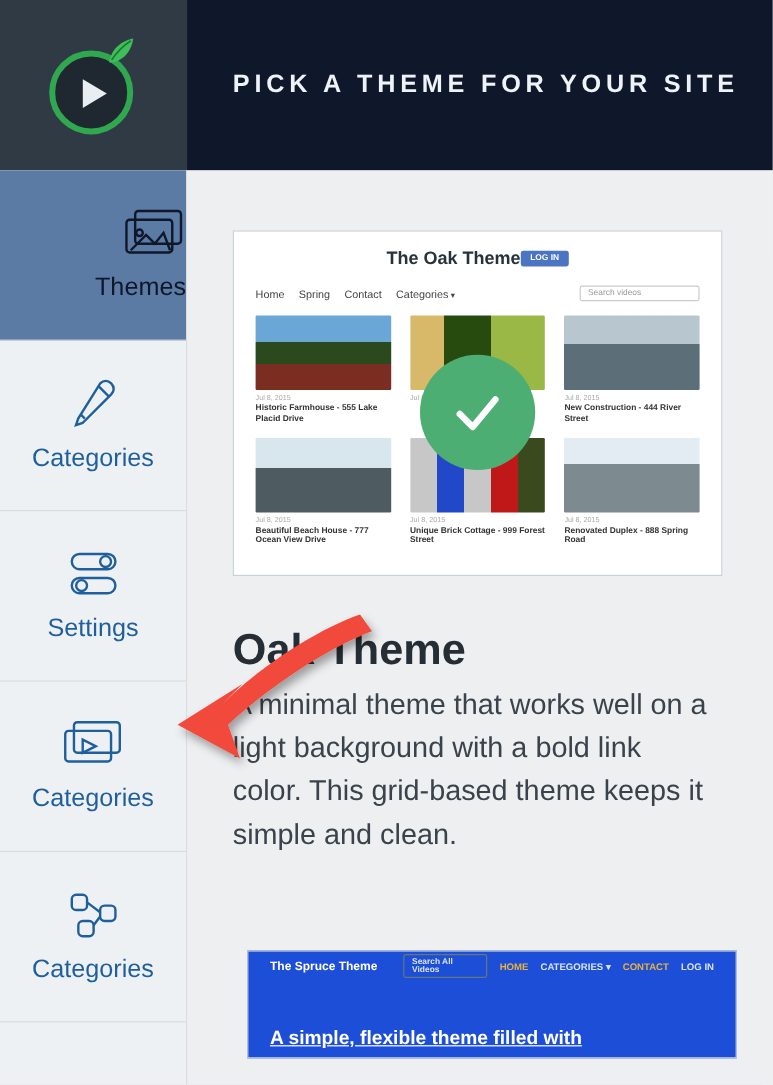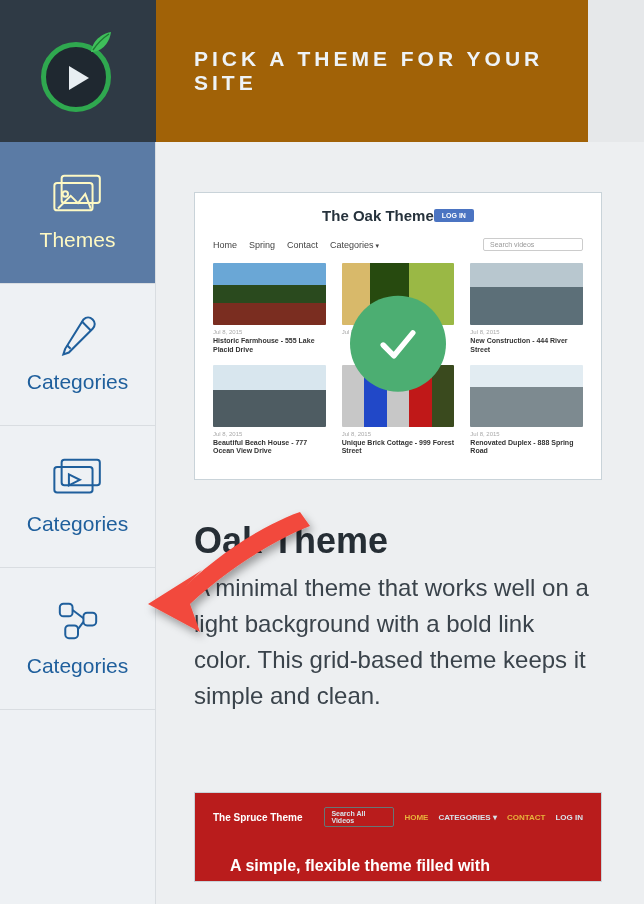--- a/index.html
+++ b/index.html
@@ -7,23 +7,23 @@
     font-family: -apple-system, BlinkMacSystemFont, "Segoe UI", Helvetica, Arial, sans-serif;
     width: 644px;
     height: 904px;
     overflow: hidden;
     background: #e6e8ea;
     position: relative;
   }
   .top-header {
     position: absolute;
     left: 0; top: 0;
-    width: 588px;
+    width: 644px;
     height: 142px;
-    background: #a16207;
+    background: #0f172a;
     display: flex;
     align-items: center;
   }
   .logo-wrap {
     width: 156px;
     height: 142px;
     display: flex;
     align-items: center;
     justify-content: center;
     background: #2f3a45;
@@ -76,21 +76,22 @@
     flex-direction: column;
     align-items: center;
     justify-content: center;
     gap: 14px;
     border-bottom: 1px solid #d9dde1;
     color: #1f5f9c;
     cursor: pointer;
   }
   .nav-item.active {
     background: #5b7ba5;
-    color: #fef9c3;
+    color: #0f172a;
+    align-items: flex-end;
   }
   .nav-icon {
     width: 52px; height: 40px;
     display: flex;
     align-items: center;
     justify-content: center;
   }
   .nav-icon svg { stroke: currentColor; fill: none; stroke-width: 2.2; }
   .nav-label {
     font-size: 21px;
@@ -173,36 +174,37 @@
     color: #3a434b;
     margin-top: 8px;
     max-width: 400px;
   }
 
   
   .spruce {
     margin-top: 78px;
     width: 408px;
     height: 90px;
-    background: #b91c1c;
+    background: #1d4ed8;
     border: 1px solid #c9d3d9;
-    padding: 14px 18px;
+    padding: 2px 18px;
     color: #fff;
     position: relative;
+    margin-left: 12px;
   }
   .sp-top { display: flex; align-items: center; justify-content: space-between; font-size: 8px; }
   .sp-title { font-weight: 700; font-size: 10px; }
   .sp-links { display: flex; gap: 10px; align-items: center; }
   .sp-links span { color: #d7e3ea; font-weight: bold; }
   .sp-links .hl { color: #e8b23b; font-weight: 700; }
   .sp-search { border: 1px solid #677; font-size: 7px; padding: 2px 6px; color: #aab; background: transparent; border-radius: 2px; width: 70px; }
   .sp-tag {
     position: absolute;
-    left: 35px; bottom: 6px;
-    font-size: 16px; font-weight: 700; color: #fff;
+    left: 18px; bottom: 6px;
+    font-size: 16px; font-weight: 700; color: #fff; text-decoration: underline;
   }
 
   
   .arrow {
     position: absolute;
     left: 130px; top: 492px;
     width: 200px; height: 170px;
     pointer-events: none;
   }
 </style>
@@ -241,20 +243,31 @@
     <div class="nav-icon">
       <svg viewBox="0 0 48 48" width="44" height="44">
         <path d="M10 38 L8 44 L14 42 L40 16 C43 13 43 9 40 6 C37 3 33 3 30 6 Z"></path>
         <path d="M28 8 L38 18"></path>
         <path d="M12 34 L16 38"></path>
       </svg>
     </div>
     <div class="nav-label">Categories</div>
   </div>
 
+  <div class="nav-item">
+    <div class="nav-icon">
+      <svg viewBox="0 0 48 44" width="46" height="40">
+        <rect x="4" y="4" width="40" height="14" rx="7"></rect>
+        <circle cx="35" cy="11" r="5"></circle>
+        <rect x="4" y="26" width="40" height="14" rx="7"></rect>
+        <circle cx="13" cy="33" r="5"></circle>
+      </svg>
+    </div>
+    <div class="nav-label">Settings</div>
+  </div>
 
   <div class="nav-item">
     <div class="nav-icon">
       <svg viewBox="0 0 56 44" width="52" height="40">
         <rect x="10" y="2" width="42" height="28" rx="3"></rect>
         <rect x="2" y="10" width="42" height="28" rx="3"></rect>
         <path d="M18 18 L30 24 L18 30 Z"></path>
       </svg>
     </div>
     <div class="nav-label">Categories</div>

